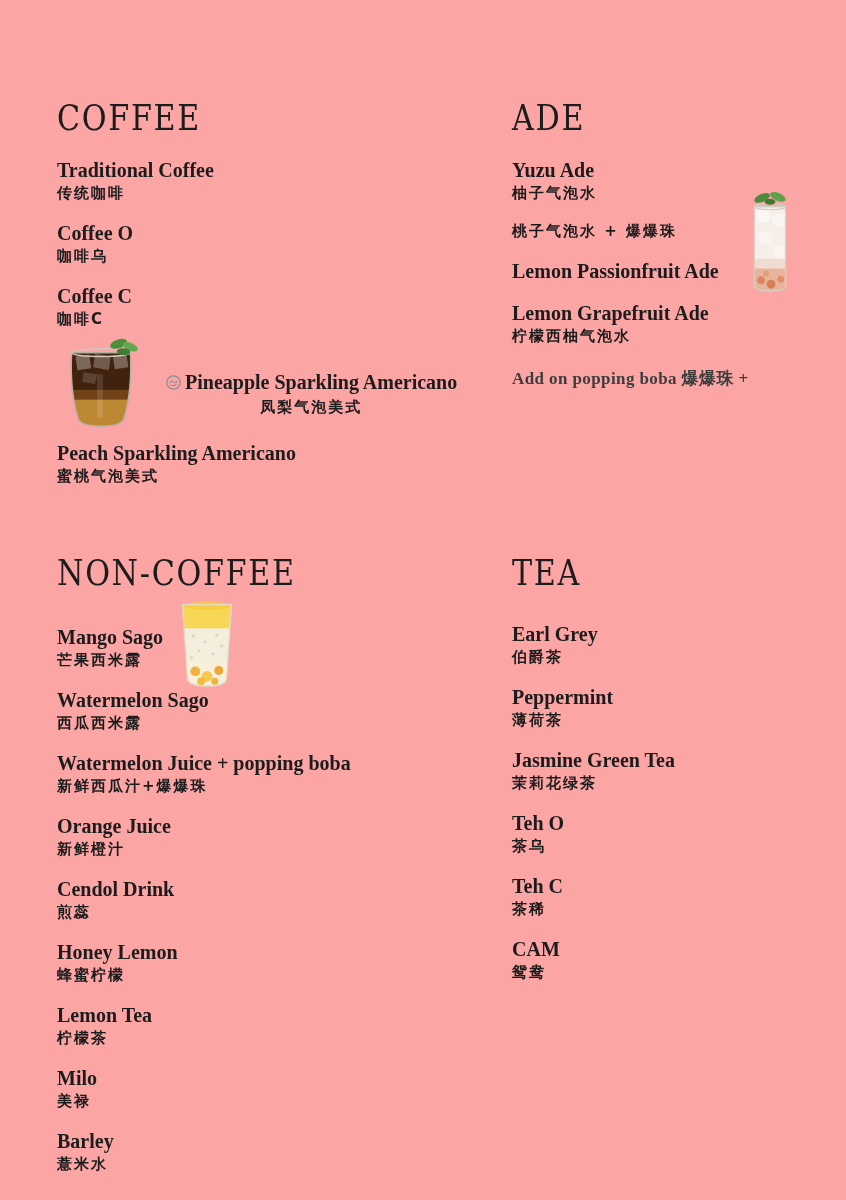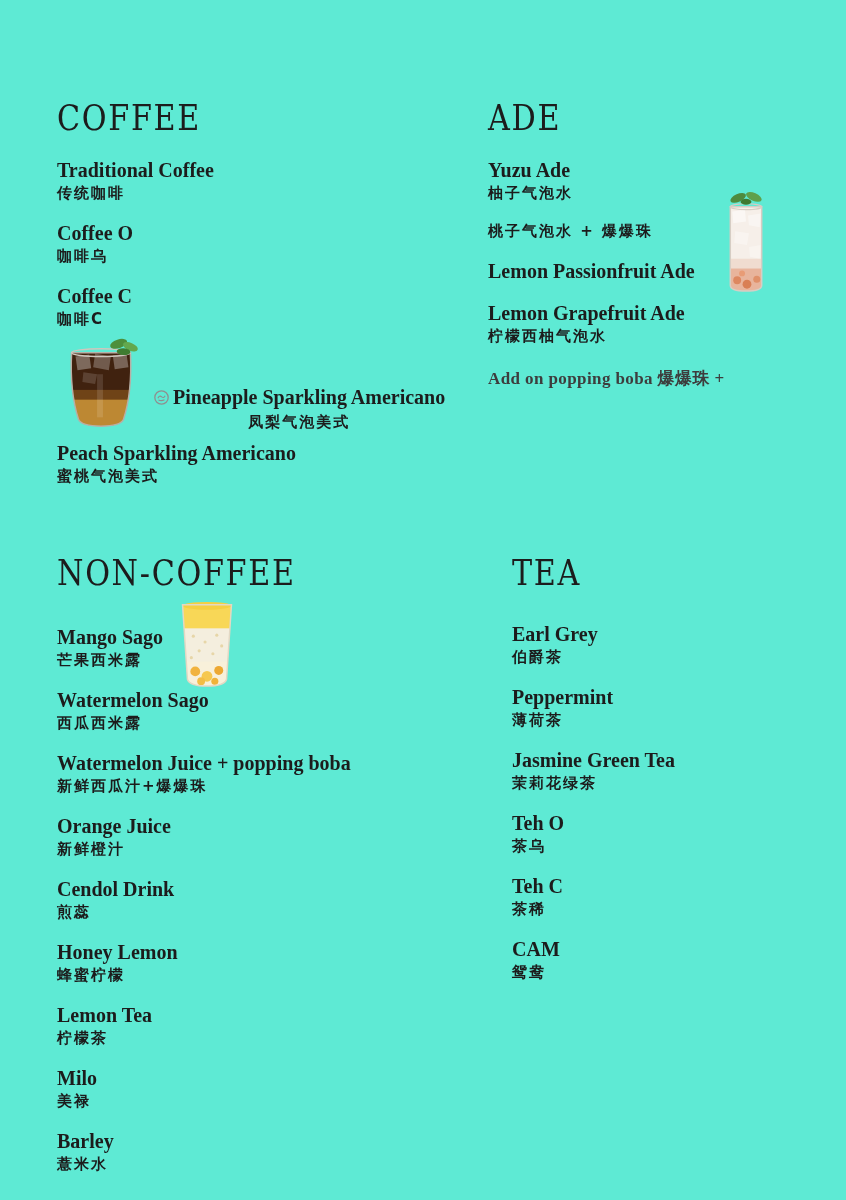--- a/index.html
+++ b/index.html
@@ -1,26 +1,26 @@
 <!DOCTYPE html>
 <html><head>
 <meta charset="utf-8">
 <style>
   html,body{margin:0;padding:0;background:#ffffff;}
   .page{
     position:relative;
     width:846px;height:1200px;
-    background:#5eead4;
+    background:#fca5a5;
     color:#1c1c1c;
     font-family:"Liberation Serif", serif;
     overflow:hidden;
   }
   .sec{position:absolute;}
   #sec-coffee{left:57px;top:98px;width:432px;}
-  #sec-ade{left:488px;top:98px;width:334px;}
+  #sec-ade{left:512px;top:98px;width:334px;}
   #sec-noncoffee{left:57px;top:553px;width:432px;}
   #sec-tea{left:512px;top:553px;width:334px;}
 
   .sec-title{
     margin:0 0 20px 0;
     font-family:"DejaVu Serif","Liberation Serif",serif;
     font-weight:400;
     font-size:36px;
     line-height:40px;
     letter-spacing:2px;
@@ -44,23 +44,24 @@
     font-weight:700;
     font-size:15px;
     line-height:21px;
     letter-spacing:2px;
     white-space:nowrap;
   }
 
   
   .special-row{
     display:flex;
-    align-items:flex-end;
+    align-items:center;
     margin:-12px 0 8px -2px;
     height:98px;
+    gap:12px;
   }
   .special-text{padding:20px 0 0 6px;}
   .name-row{display:flex;align-items:center;gap:3px;}
   .special-text .item-zh{text-align:center;margin-top:2px;}
 
   .photo{display:block;}
   .coffee-photo{width:92px;height:98px;flex:0 0 92px;}
   .ade-photo{
     position:absolute;left:227px;top:92px;
     width:62px;height:106px;

